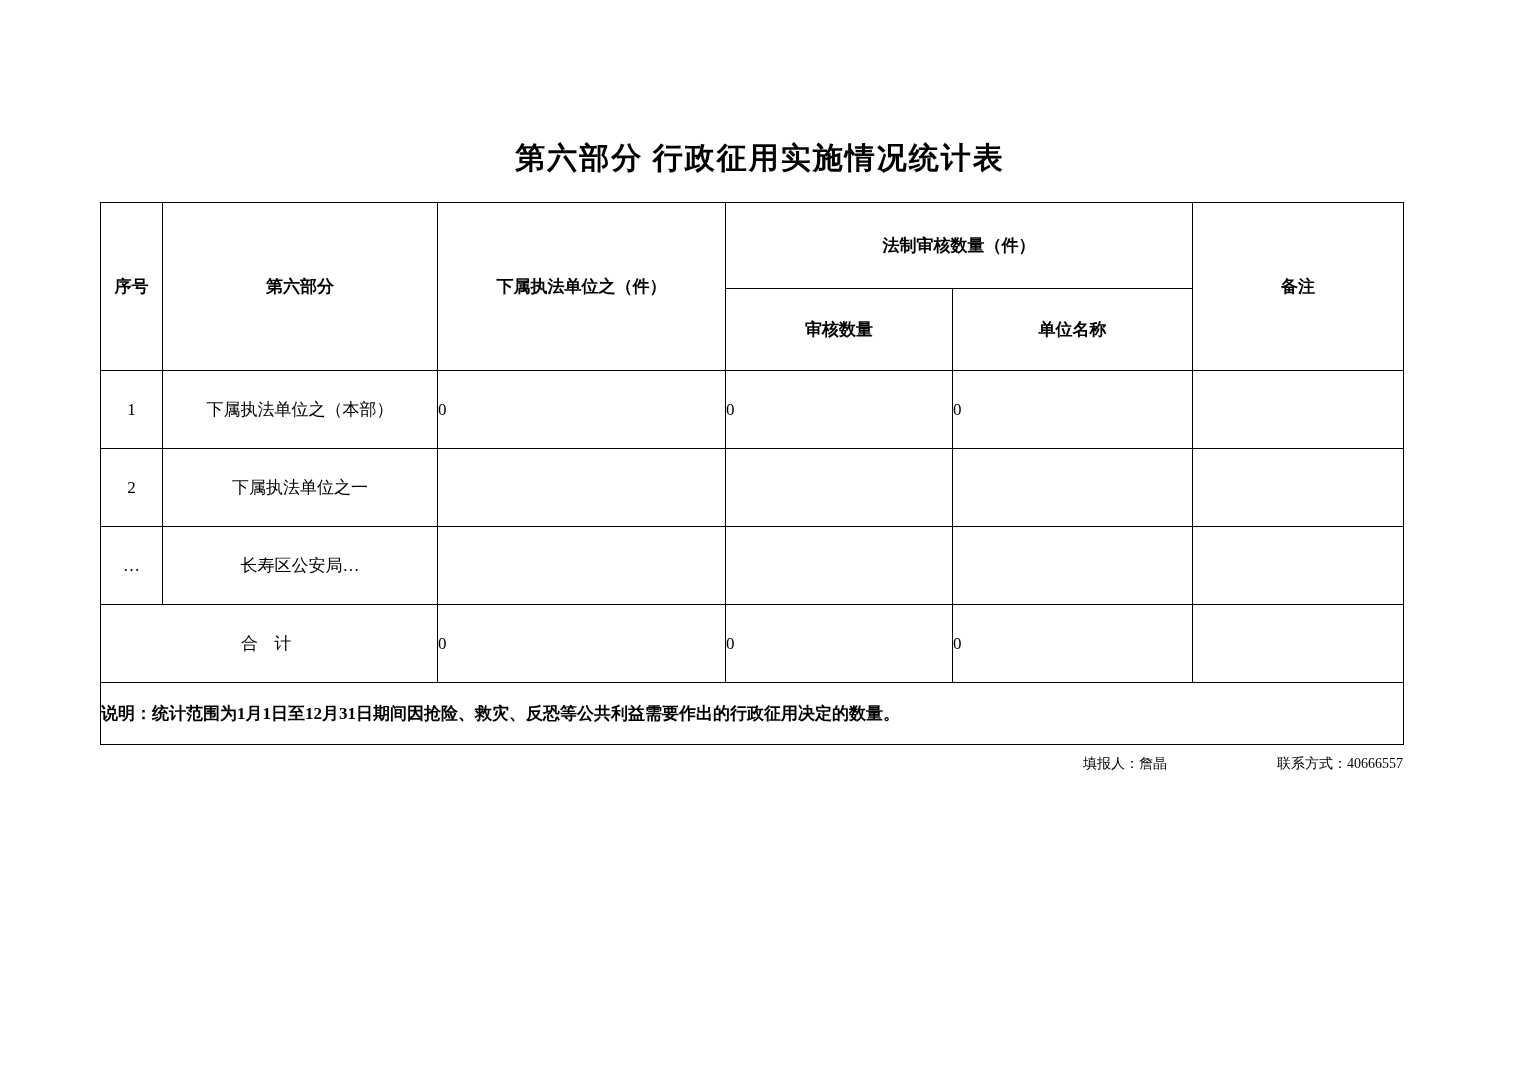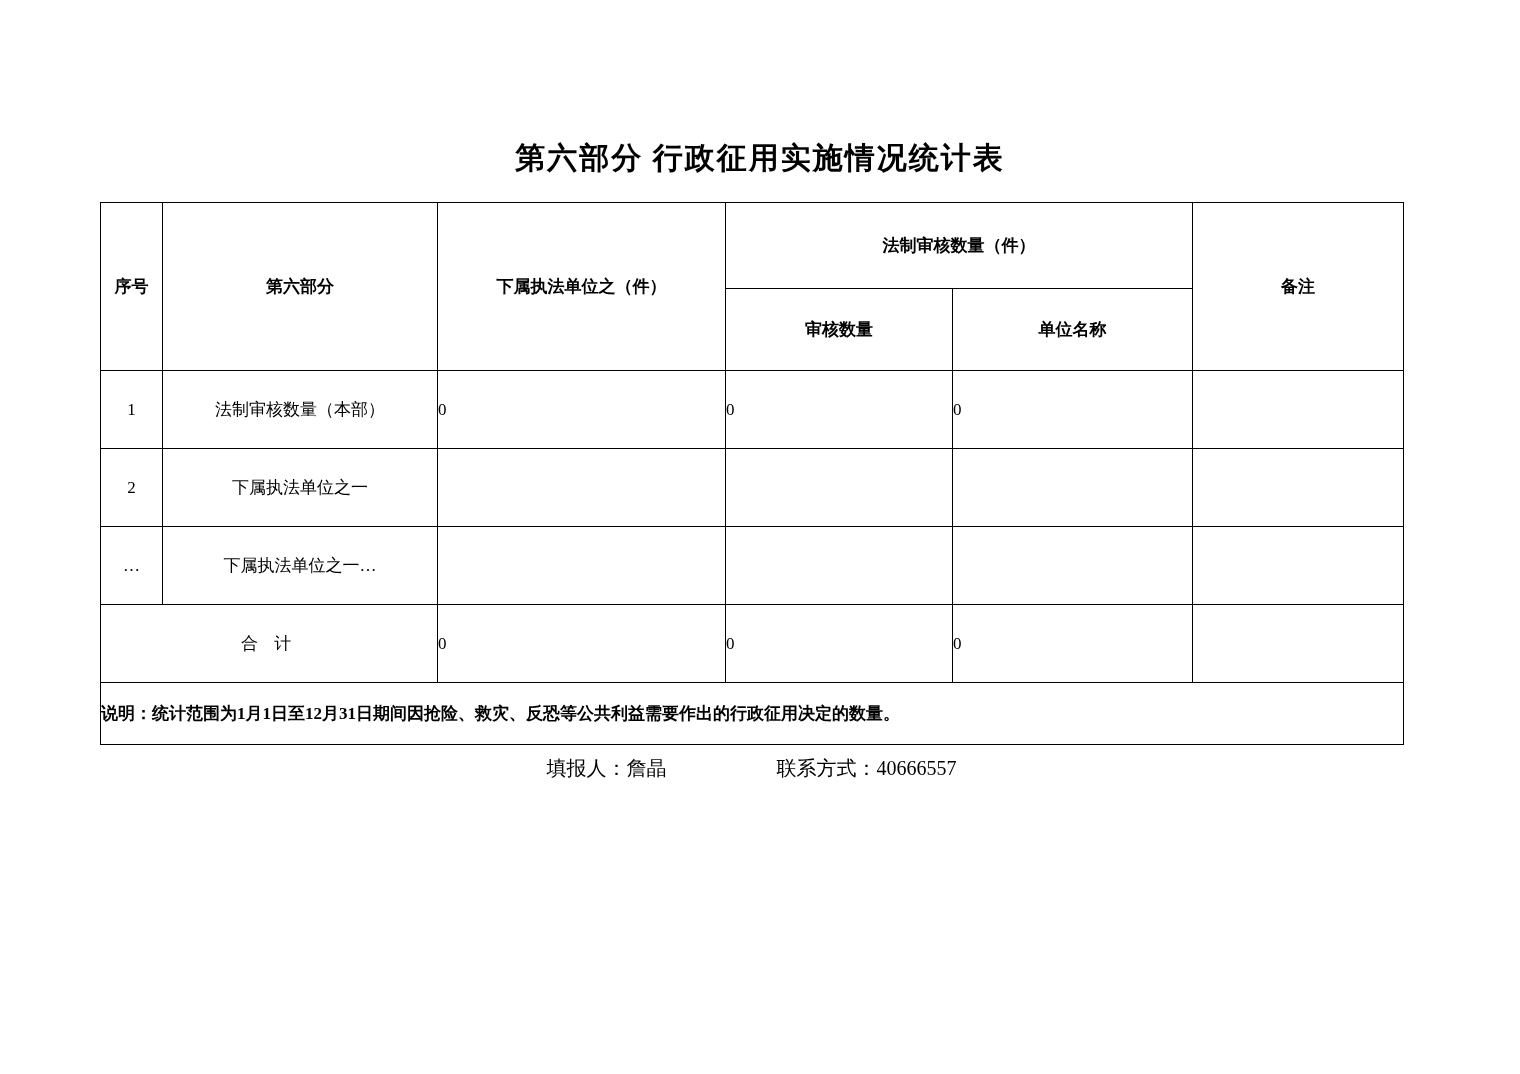--- a/index.html
+++ b/index.html
@@ -75,22 +75,22 @@
   .r-head-top { height: 86px; }
   .r-head-bot { height: 82px; }
   .r-data { height: 78px; }
   .r-total { height: 78px; }
   .r-note { height: 62px; font-weight: bold; }
   .footer-line {
     position: absolute;
     top: 755px;
     left: 100px;
     width: 1303px;
-    font-size: 20px;
-    text-align: center;
+    font-size: 14px;
+    text-align: right;
   }
   .footer-line .seg {
     display: inline-block;
   }
   .footer-gap {
     display: inline-block;
     width: 110px;
   }
   .sp-total {
     letter-spacing: 6px;
@@ -120,39 +120,39 @@
         <td class="hdr" colspan="2">法制审核数量（件）</td>
         <td class="hdr" rowspan="2">备注</td>
       </tr>
       <tr class="r-head-bot">
         <td class="hdr-sub">审核数量</td>
         <td class="hdr-sub">单位名称</td>
       </tr>
 
       <tr class="r-data">
         <td class="cell-center">1</td>
-        <td class="cell-center">法制审核数量（本部）</td>
+        <td class="cell-center">下属执法单位之（本部）</td>
         <td class="cell-num">0</td>
         <td class="cell-num">0</td>
         <td class="cell-num">0</td>
         <td class="cell-num"></td>
       </tr>
 
       <tr class="r-data">
         <td class="cell-center">2</td>
         <td class="cell-center">下属执法单位之一</td>
         <td class="cell-num"></td>
         <td class="cell-num"></td>
         <td class="cell-num"></td>
         <td class="cell-num"></td>
       </tr>
 
       <tr class="r-data">
         <td class="cell-center">…</td>
-        <td class="cell-center">下属执法单位之一…</td>
+        <td class="cell-center">长寿区公安局…</td>
         <td class="cell-num"></td>
         <td class="cell-num"></td>
         <td class="cell-num"></td>
         <td class="cell-num"></td>
       </tr>
 
       <tr class="r-total">
         <td class="cell-center sp-total" colspan="2">合 计</td>
         <td class="cell-num">0</td>
         <td class="cell-num">0</td>

